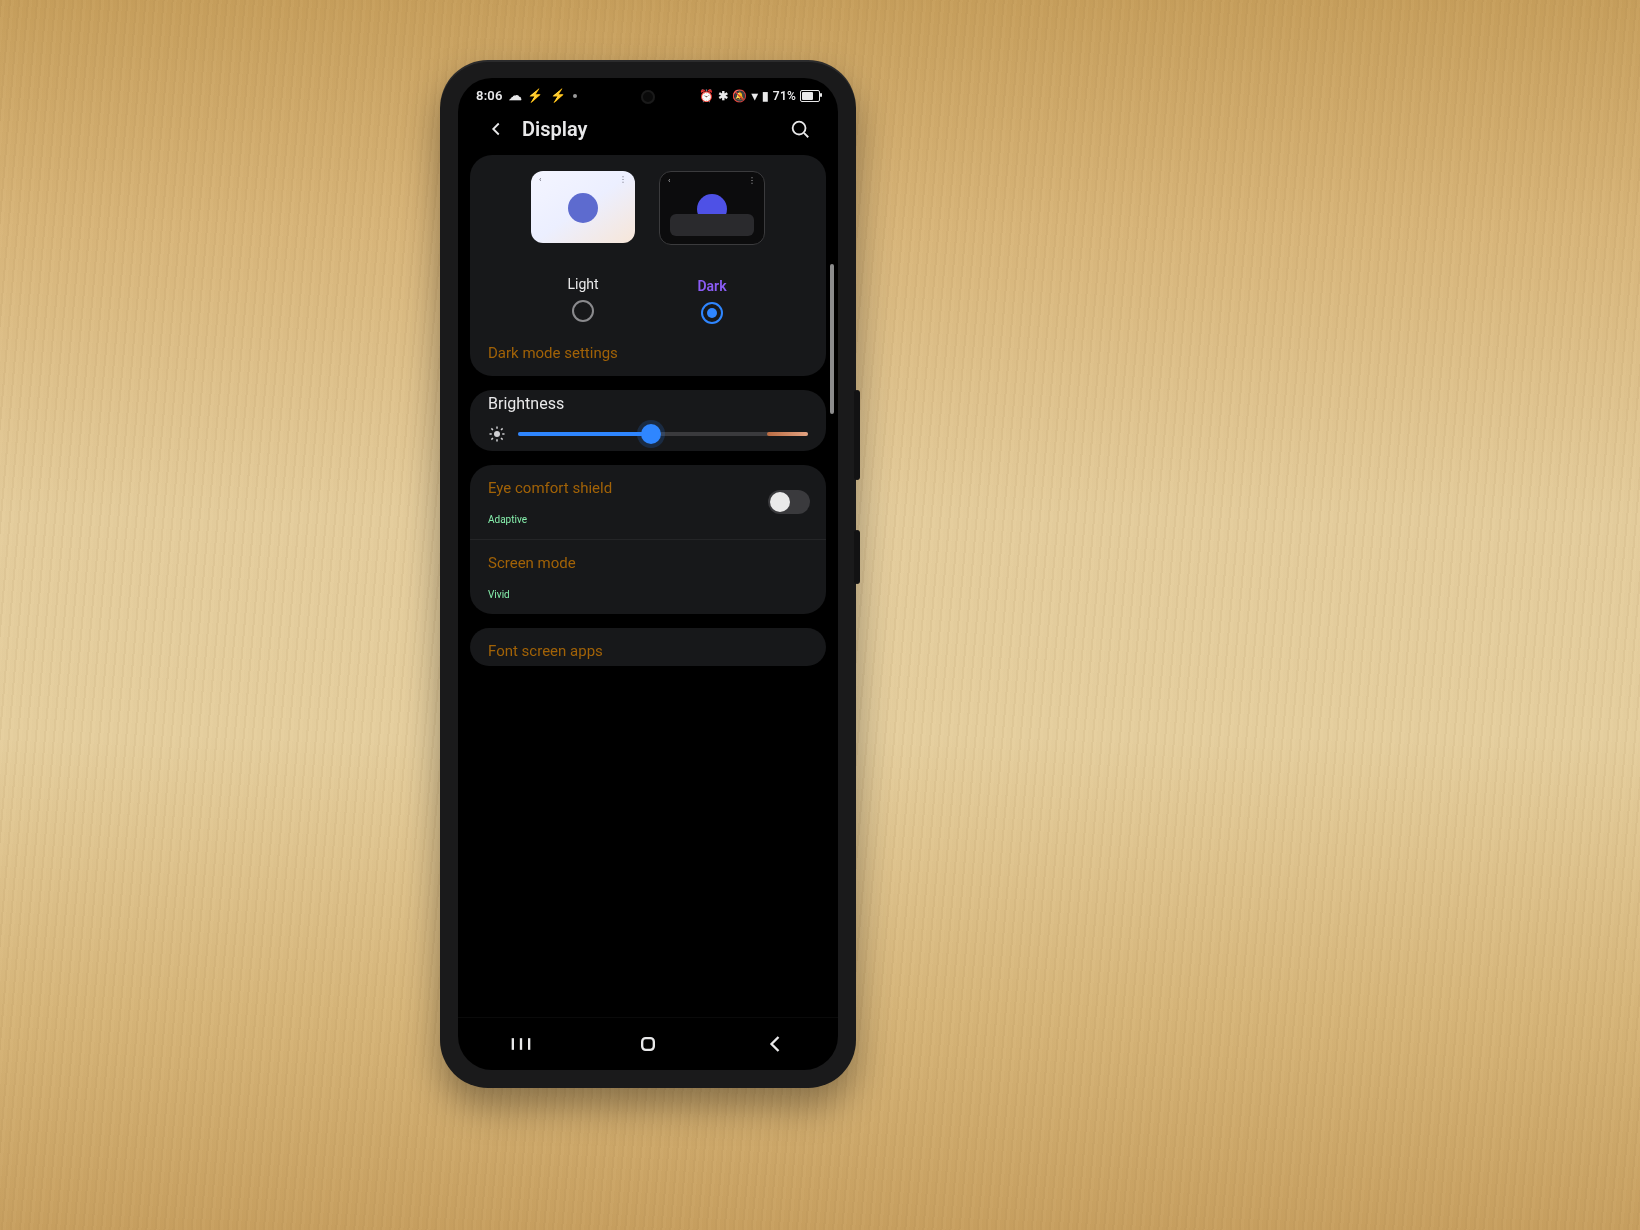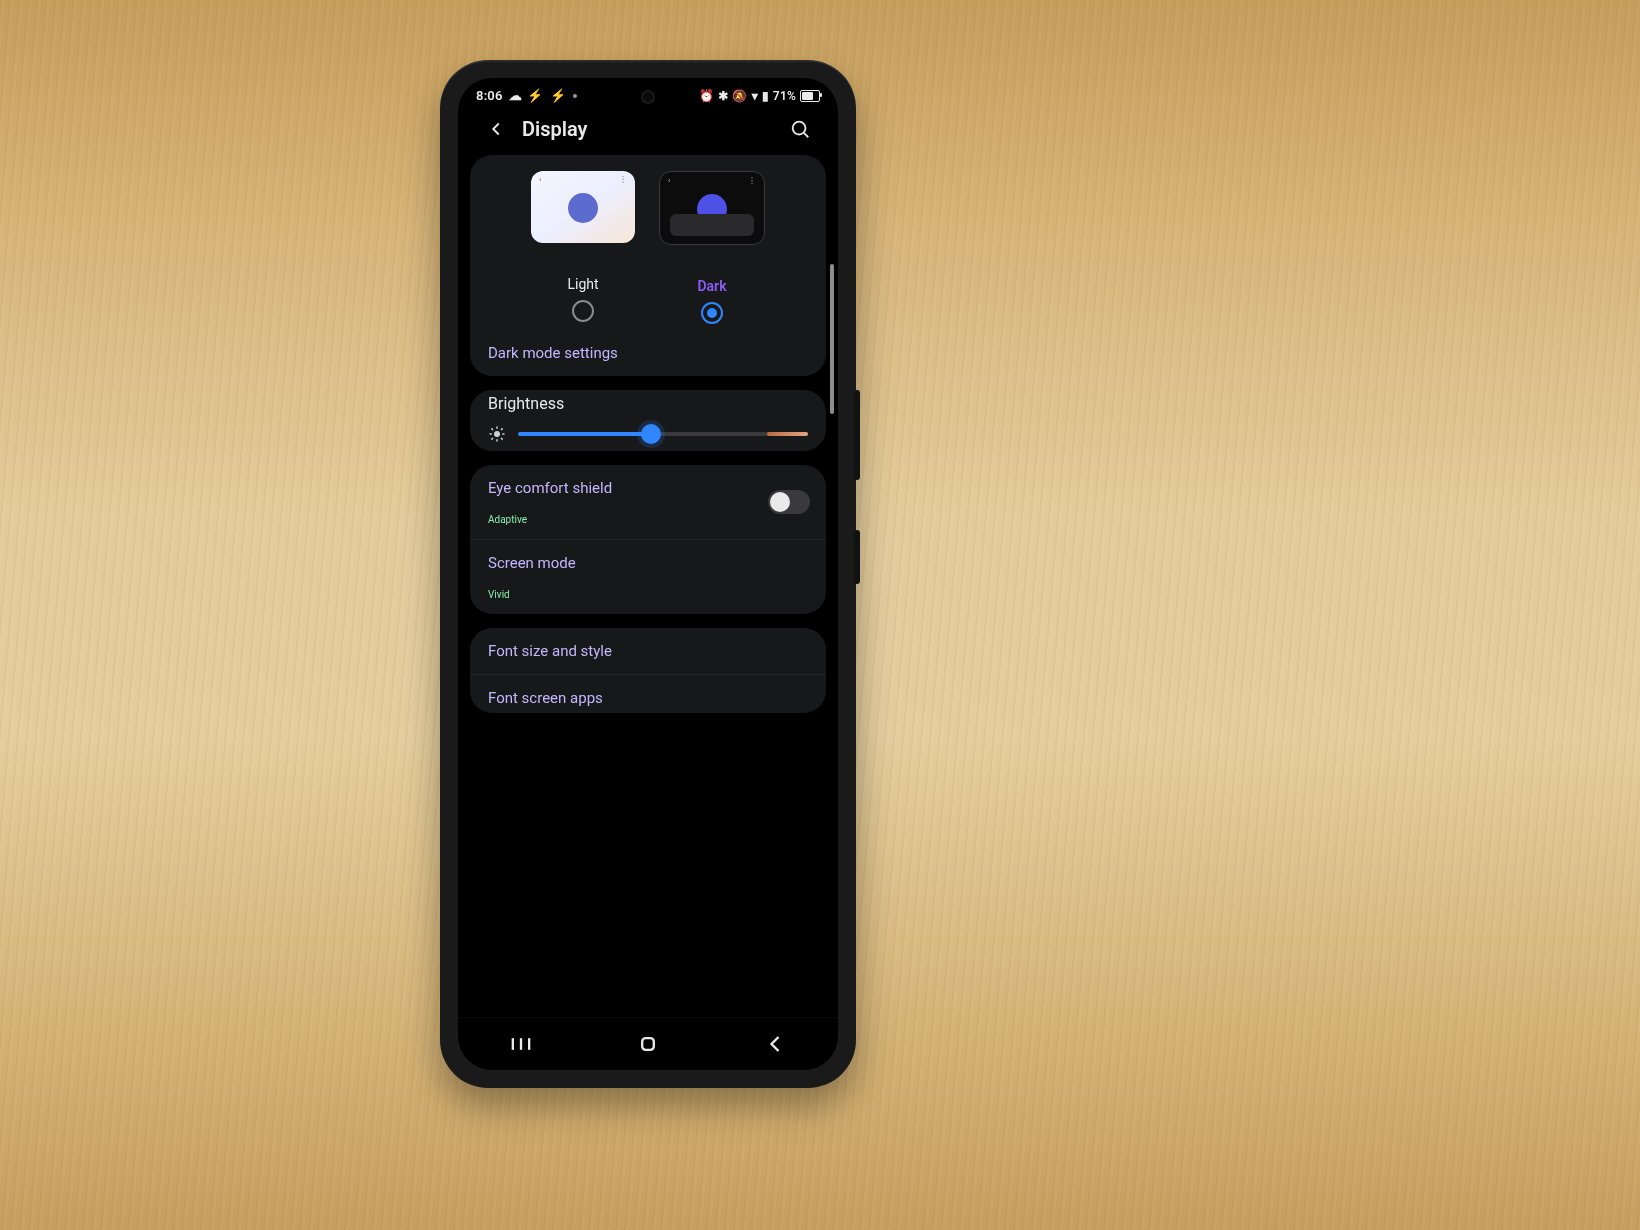--- a/index.html
+++ b/index.html
@@ -39,21 +39,21 @@
 .battery .body::after{content:"";position:absolute;right:-3px;top:2px;width:2px;height:4px;background:#e9e9ea;border-radius:1px;}
 .battery .fill{position:absolute;left:1px;top:1px;bottom:1px;background:#e9e9ea;border-radius:1px;}
 .header{display:flex;align-items:center;padding:10px 24px 12px;gap:12px;}
 .header .title{font-size:20px;font-weight:600;flex:1;}
 .icon-btn{width:28px;height:28px;display:flex;align-items:center;justify-content:center;color:#e9e9ea;}
 .icon-btn svg{width:22px;height:22px;stroke:#e9e9ea;fill:none;stroke-width:2;}
 .content{flex:1;overflow:hidden;padding:0 12px 0;}
 .card{background:#17181a;border-radius:22px;margin-bottom:14px;overflow:hidden;}
 .row{padding:14px 18px;position:relative;}
 .row + .row{border-top:1px solid rgba(255,255,255,.06);}
-.row .title-sm{font-size:15px;color:#c4b5fd;}
+.row .title-sm{font-size:15px;color:#a16207;}
 .row .sub{font-size:10px;color:#86efac;margin-top:17px;}
 .row .right{position:absolute;right:16px;top:50%;transform:translateY(-50%);}
 
 .theme-row{display:flex;gap:24px;padding:16px 26px 6px;justify-content:center;}
 .theme-opt{display:flex;flex-direction:column;align-items:center;gap:8px;}
 .theme-thumb{width:104px;height:72px;border-radius:12px;position:relative;overflow:hidden;}
 .theme-thumb .topbar{position:absolute;left:0;right:0;top:0;height:16px;display:flex;align-items:center;justify-content:space-between;padding:0 8px;font-size:8px;}
 .theme-thumb .bigdot{position:absolute;top:22px;left:50%;transform:translateX(-50%);width:30px;height:30px;border-radius:50%;}
 .theme-thumb.light{background:linear-gradient(145deg,#f4f5ff 0%,#ecefff 50%,#f7e6d8 100%);}
 .theme-thumb.light .topbar{color:#5b5b6b;}
@@ -201,23 +201,20 @@
               </div>
           </div>
         </div>
         <div class="row">
           <div class="title-sm">Screen mode</div>
           <div class="sub">Vivid</div>
         </div>
       </div>
 
       <div class="card">
-        <div class="row">
-          <div class="title-sm">Font size and style</div>
-        </div>
         <div class="row" style="padding-bottom:6px;">
           <div class="title-sm">Font screen apps</div>
         </div>
       </div>
     </div>
 
     <div class="navbar">
       <div class="nb">
         <svg viewBox="0 0 24 24">
             <line x1="5" y1="7" x2="5" y2="17"></line>

